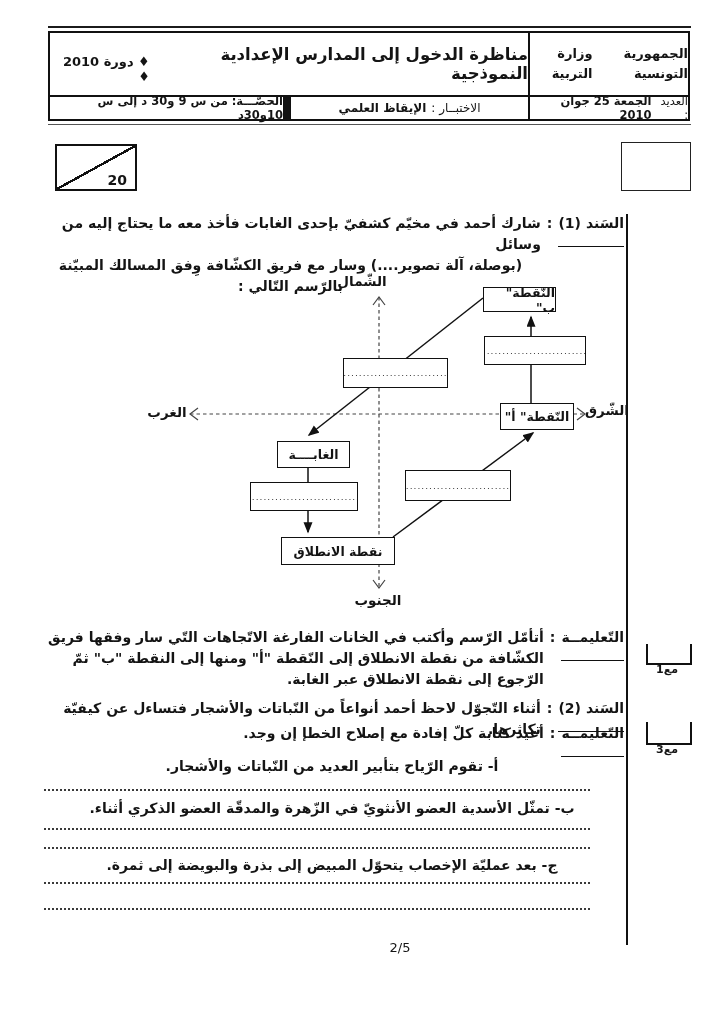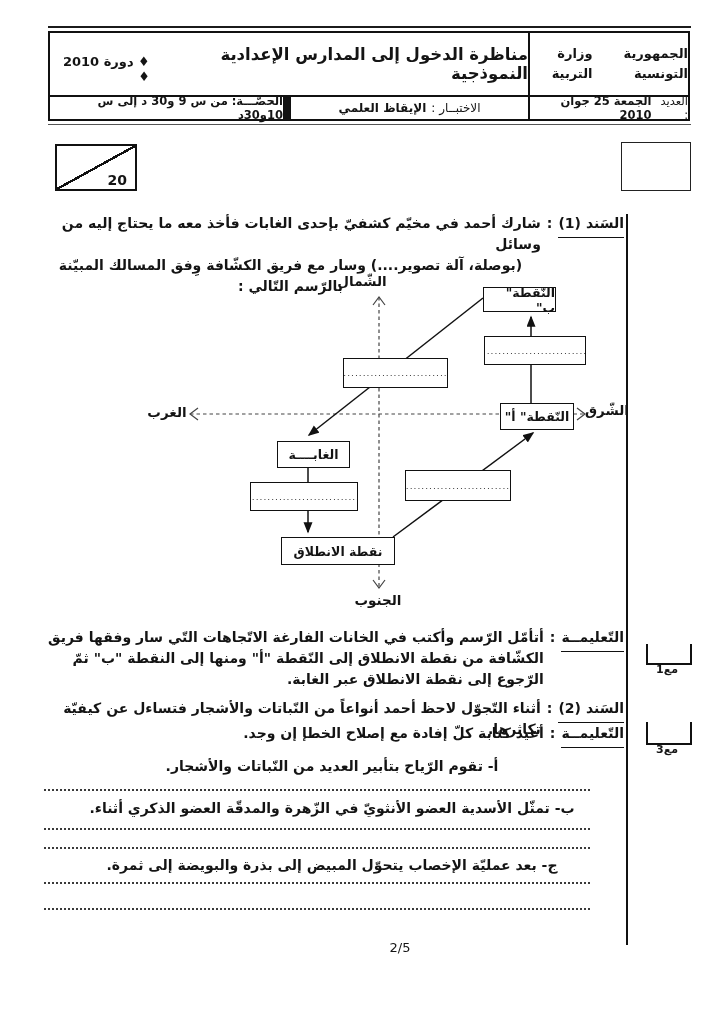--- a/index.html
+++ b/index.html
@@ -34,21 +34,21 @@
   
   .margin-line{left:626px;top:214px;width:2px;height:731px;background:#111;}
   .bracket{border-left:2px solid #111;border-right:2px solid #111;border-bottom:2px solid #111;background:transparent;}
   .bk1{left:646px;top:644px;width:42px;height:19px;}
   .bk2{left:646px;top:722px;width:42px;height:21px;}
   .bklbl{font-size:11px;font-weight:bold;width:46px;text-align:center;}
   .bl1{left:644px;top:663px;}
   .bl2{left:644px;top:743px;}
   
   .para{left:40px;width:584px;display:flex;align-items:flex-start;gap:6px;font-size:14px;font-weight:bold;line-height:21px;}
-  .hd{white-space:nowrap;border-bottom:1.6px solid #111;padding-bottom:3px;}
+  .hd{white-space:nowrap;border-bottom:1.6px solid #111;padding-bottom:12px;}
   .colon{white-space:nowrap;}
   .ptxt{flex:1;text-align:right;}
   .p-supp1{top:213px;}
   .p-inst1{top:627px;}
   .p-supp2{top:698px;}
   .p-inst2{top:723px;}
   .item{left:40px;width:584px;font-size:14px;font-weight:bold;line-height:20px;text-align:center;}
   .it-a{top:756px;padding-right:86px;}
   .it-b{top:798px;padding-right:52px;}
   .it-c{top:855px;padding-right:52px;}

